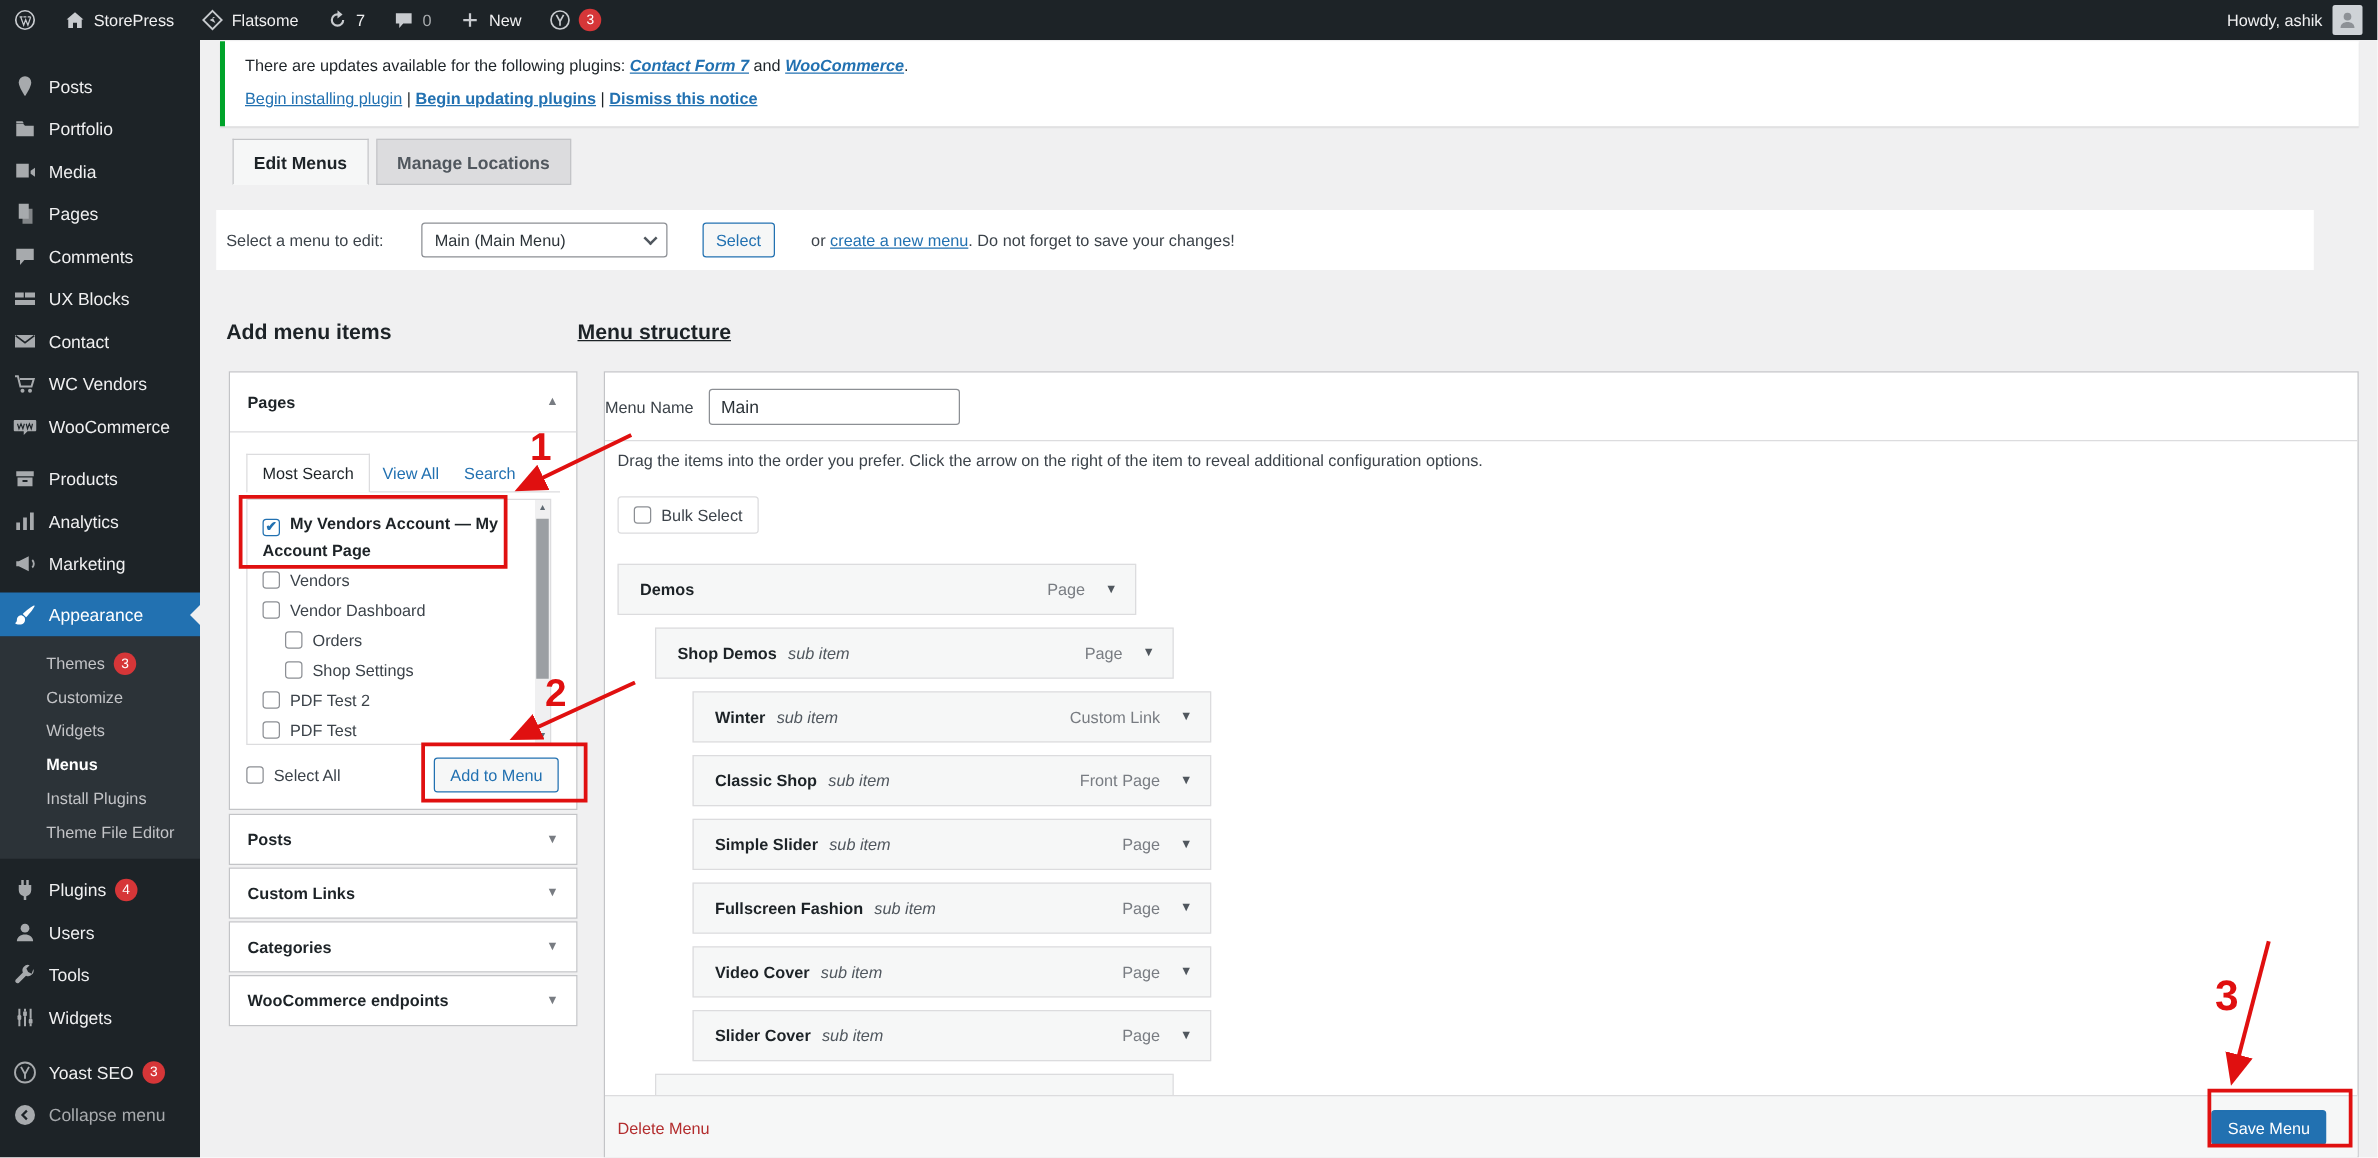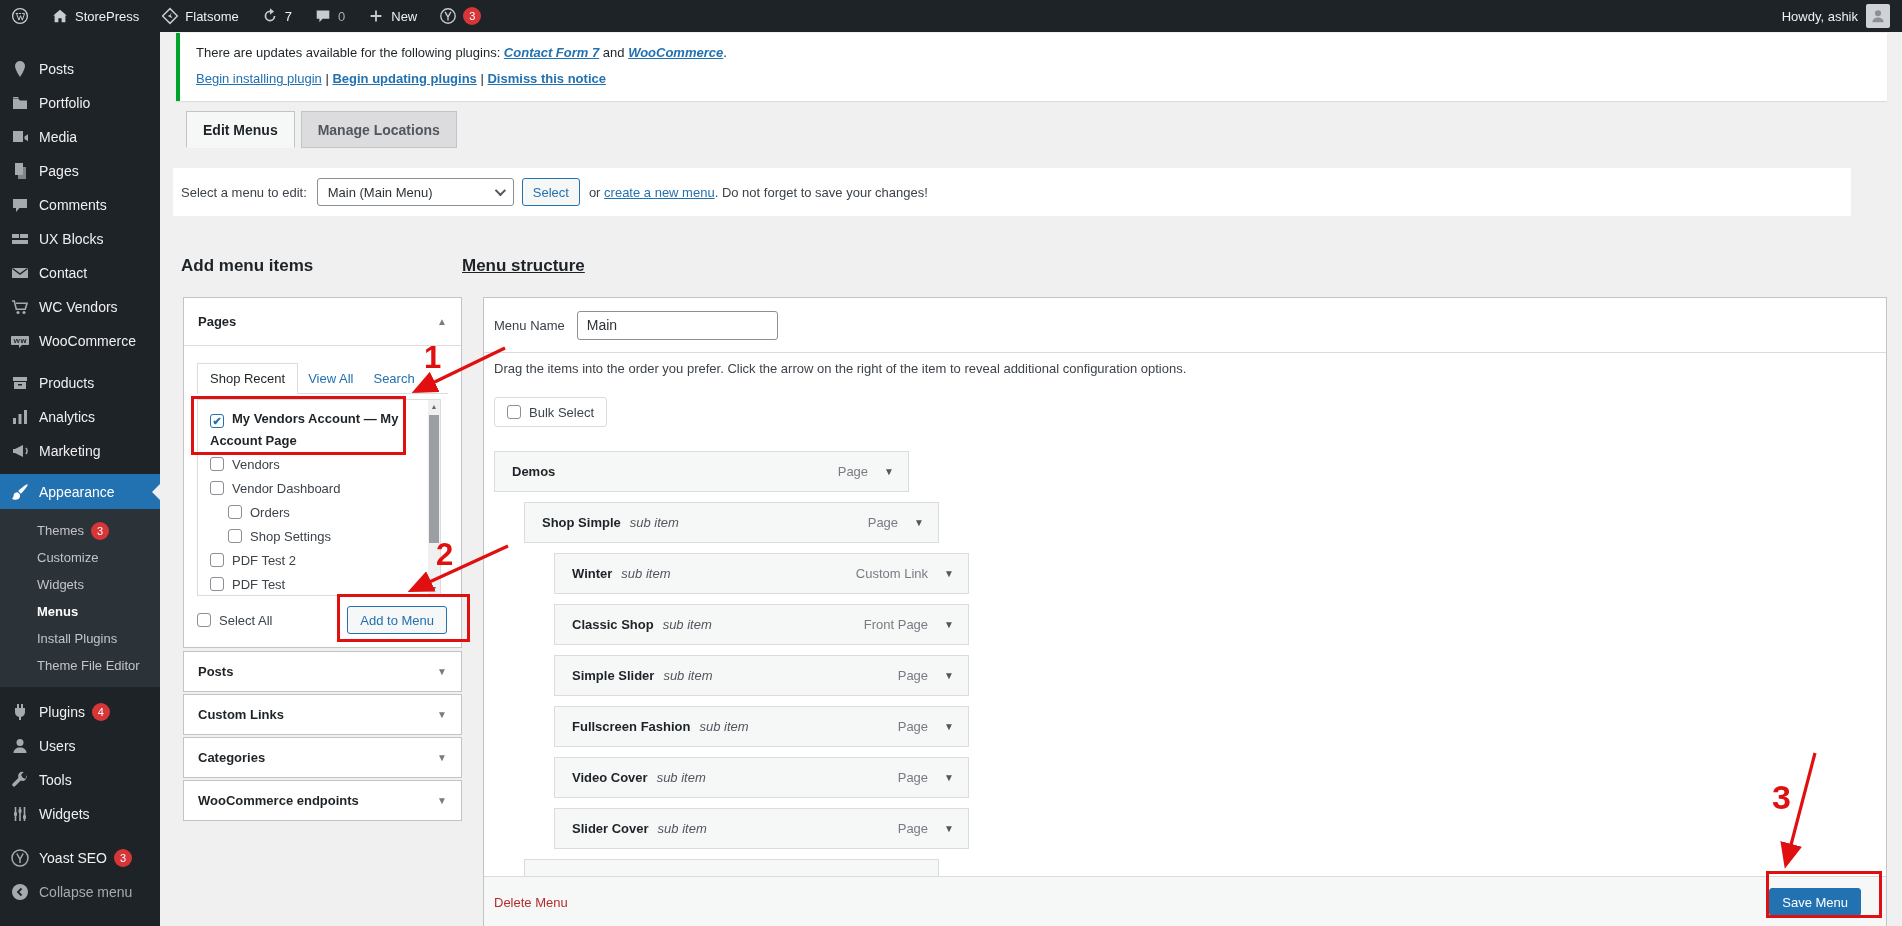--- a/index.html
+++ b/index.html
@@ -73,21 +73,21 @@
   .nav-tab {
     height:37px; display:flex; align-items:center; padding:0 16px; font-size:14px; font-weight:bold;
     border:1px solid #c3c4c7; margin-right:6px; cursor:pointer;
   }
   .nav-tab.active { background:#f6f7f7; color:#1d2327; border-bottom-color:#f6f7f7; }
   .nav-tab.inactive { background:#dcdcde; color:#50575e; }
 
   
   #selectbar {
     position:absolute; left:173px; top:168px; width:1678px; height:48px; background:#fff;
-    display:flex; align-items:center; padding-left:8px; z-index:4;
+    display:flex; align-items:center; padding-left:8px; z-index:4;gap:20px;
   }
   #selectbar .lbl { margin-right:10px; color:#3c434a; }
   .fake-select {
     width:197px; height:28px; border:1px solid #8c8f94; border-radius:3px; background:#fff;
     display:flex; align-items:center; padding:0 10px; cursor:pointer; color:#2c3338;
   }
   .fake-select .chev { margin-left:auto; width:8px; height:8px; border-right:2px solid #50575e; border-bottom:2px solid #50575e; transform:rotate(45deg) translateY(-2px); }
   .btn-secondary {
     height:28px; background:#f6f7f7; border:1px solid #2271b1; color:#2271b1; border-radius:3px;
     padding:0 10px; margin-left:8px; cursor:pointer; font-size:13px; display:inline-flex; align-items:center;
@@ -140,21 +140,21 @@
   .acc-row {
     position:absolute; left:183px; width:279px; height:41px; background:#fff; border:1px solid #c3c4c7;
     display:flex; align-items:center; padding:0 14px; font-weight:bold; cursor:pointer; z-index:3;
   }
 
   
   #struct-panel {
     position:absolute; left:483px; top:297px; width:1404px; height:629px;
     background:#fff; border:1px solid #c3c4c7; z-index:2;
   }
-  .ms-head { height:55px; border-bottom:1px solid #dcdcde; display:flex; align-items:center; padding-left:10px; }
+  .ms-head { height:55px; border-bottom:1px solid #dcdcde; display:flex; align-items:center; }
   .ms-head .nm-label { color:#3c434a; margin-right:12px; }
   .nm-input {
     width:201px; height:29px; border:1px solid #8c8f94; border-radius:3px; padding:0 9px; font-size:14px;
     font-family:"Liberation Sans",sans-serif; color:#2c3338; background:#fff;
   }
   .ms-instructions { position:absolute; left:10px; top:63px; color:#3c434a; }
   .bulk-wrap {
     position:absolute; left:10px; top:99px; height:30px; border:1px solid #dcdcde; border-radius:3px;
     display:inline-flex; align-items:center; padding:0 12px; background:#fff; cursor:pointer; color:#3c434a;
   }
@@ -491,21 +491,21 @@
 
 <div class="col-heading" id="h-add">Add menu items</div>
 <div class="col-heading" id="h-structure">Menu structure</div>
 
 <div id="pages-panel">
   <div class="panel-head">
     <span>Pages</span>
     <span class="panel-caret">▲</span>
   </div>
   <div class="pg-tabs">
-    <span class="pg-tab-active">Shop Recent</span>
+    <span class="pg-tab-active">Most Search</span>
     <a class="pg-tab-link link" style="text-decoration:none">View All</a>
     <a class="pg-tab-link link" style="text-decoration:none">Search</a>
   </div>
   <div class="chk-list">
     <label class="chk-item checked-item">
       <span class="cb on">✔</span><span>My Vendors Account — My Account Page</span>
     </label>
     <label class="chk-item">
       <span class="cb"></span><span>Vendors</span>
     </label>
@@ -565,21 +565,21 @@
     <span class="cb"></span>
       <span>Bulk Select</span>
   </label>
 
   <div class="mi" style="left:10px;top:153px">
     <span class="mi-label">Demos</span>
     <span class="mi-type">Page</span>
     <span class="mi-caret">▼</span>
   </div>
   <div class="mi" style="left:40px;top:204px">
-    <span class="mi-label">Shop Simple</span>
+    <span class="mi-label">Shop Demos</span>
     <span class="mi-sub">sub item</span>
     <span class="mi-type">Page</span>
     <span class="mi-caret">▼</span>
   </div>
   <div class="mi" style="left:70px;top:255px">
     <span class="mi-label">Winter</span>
     <span class="mi-sub">sub item</span>
     <span class="mi-type">Custom Link</span>
     <span class="mi-caret">▼</span>
   </div>

